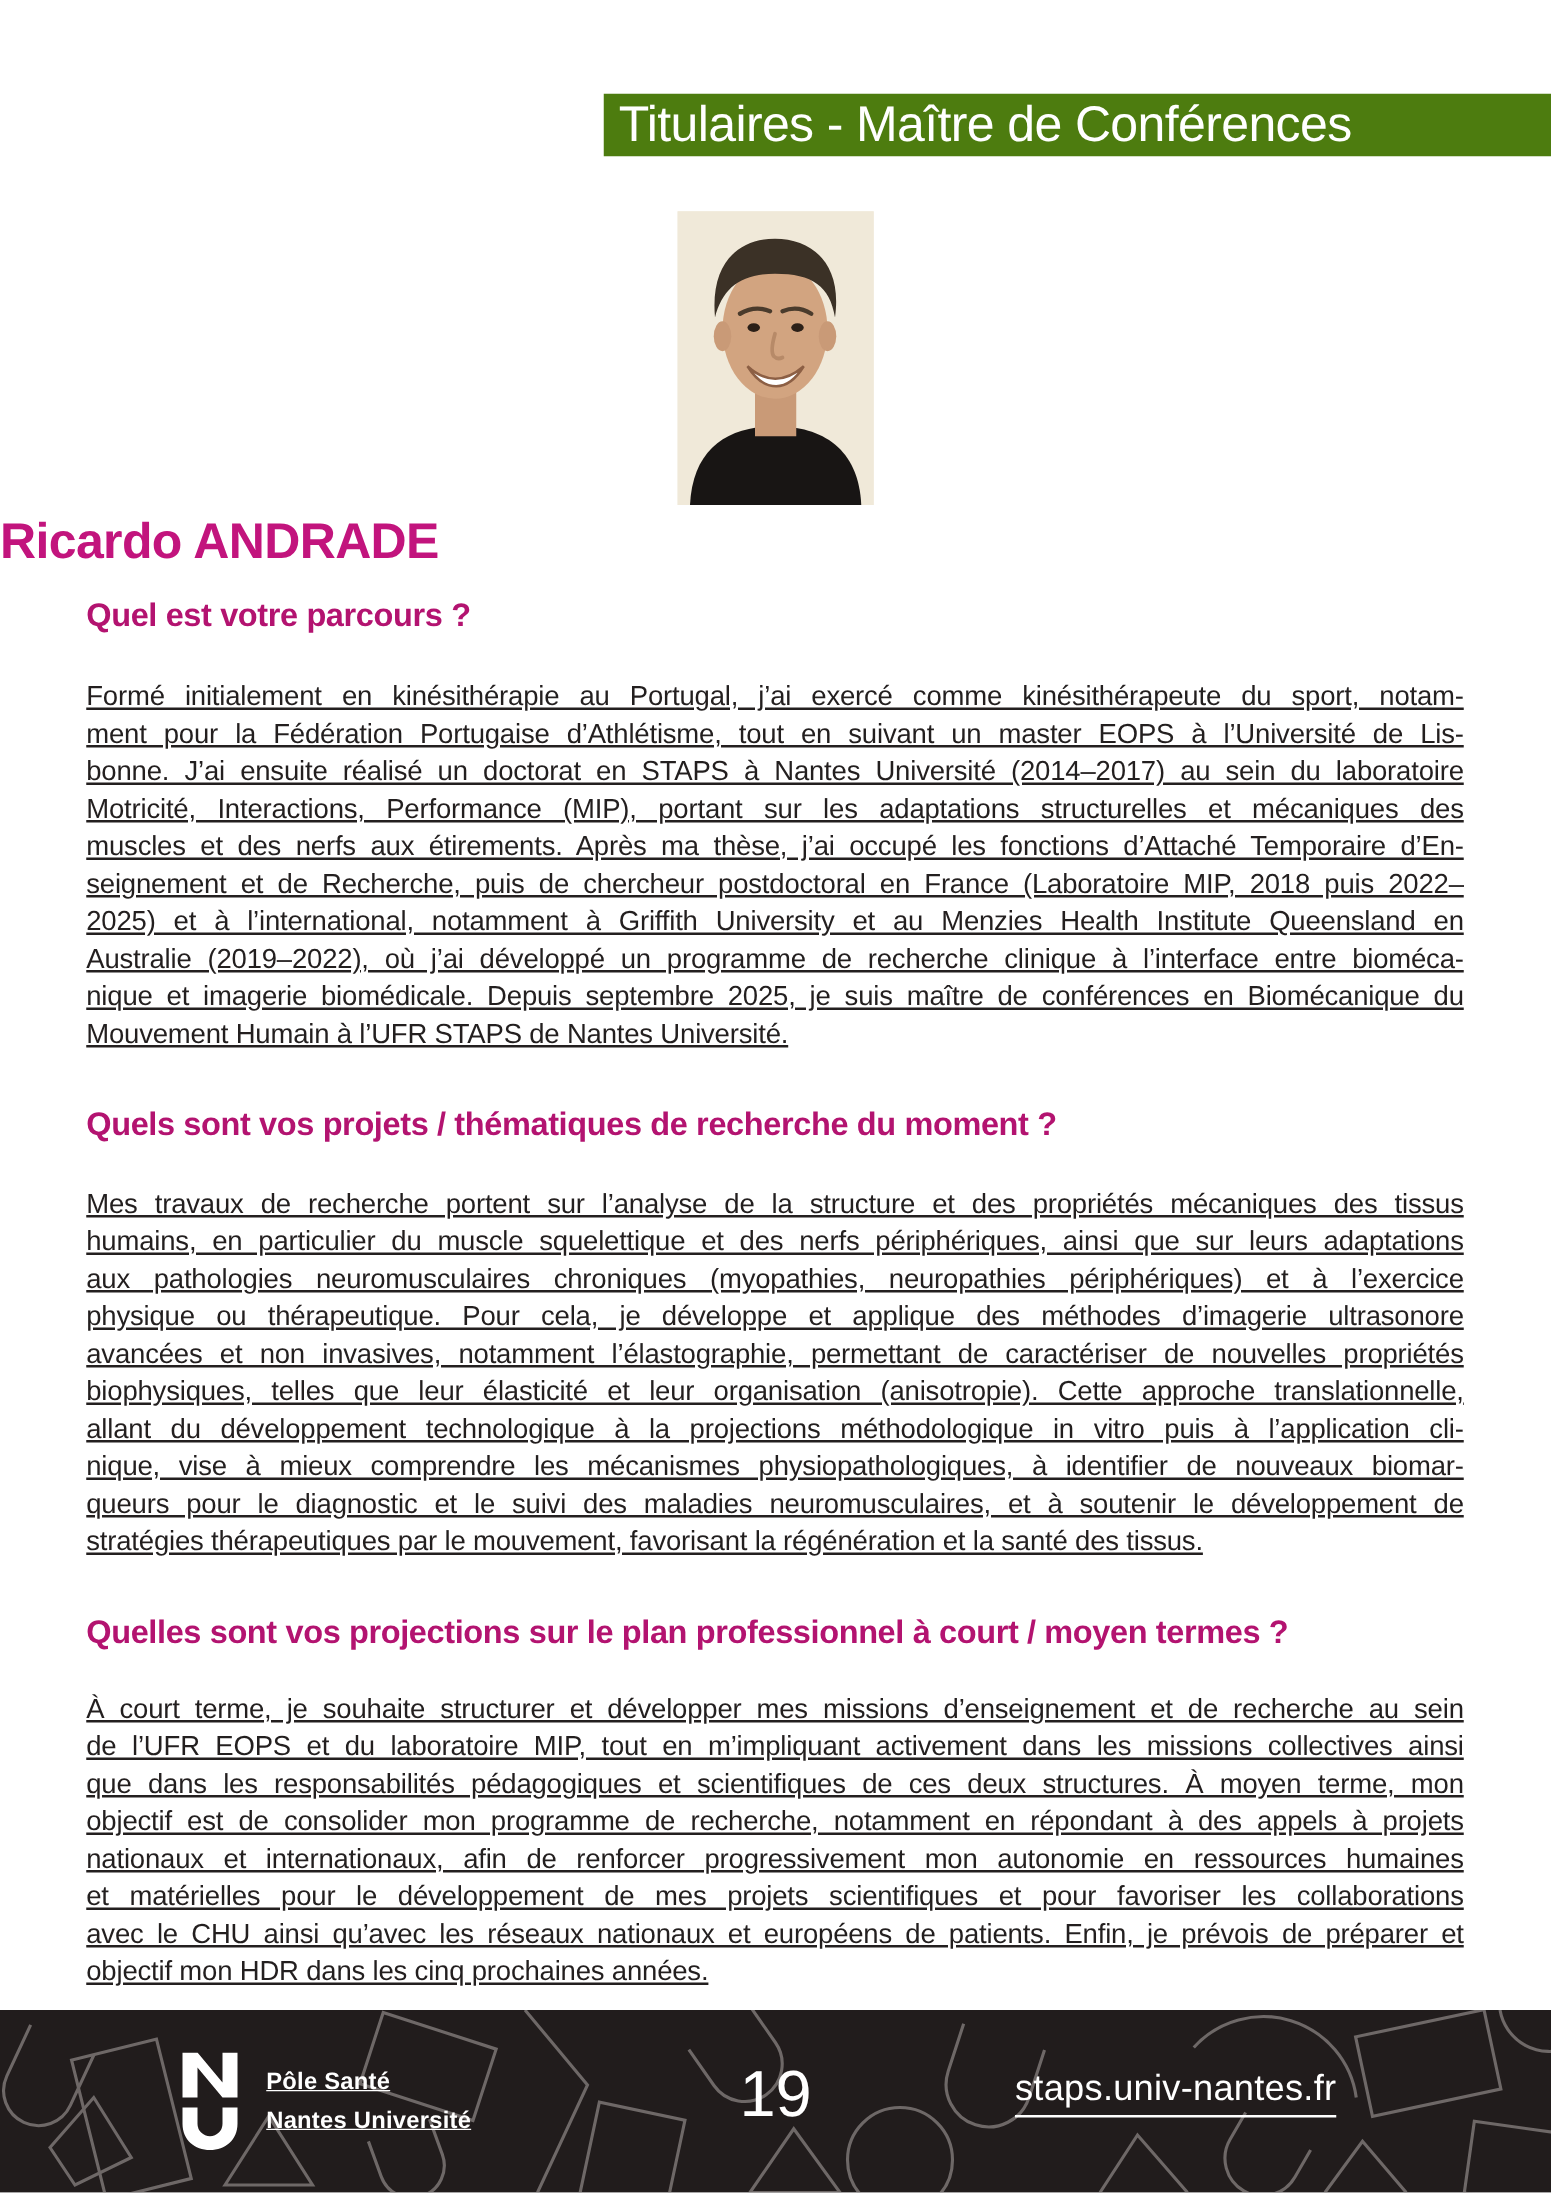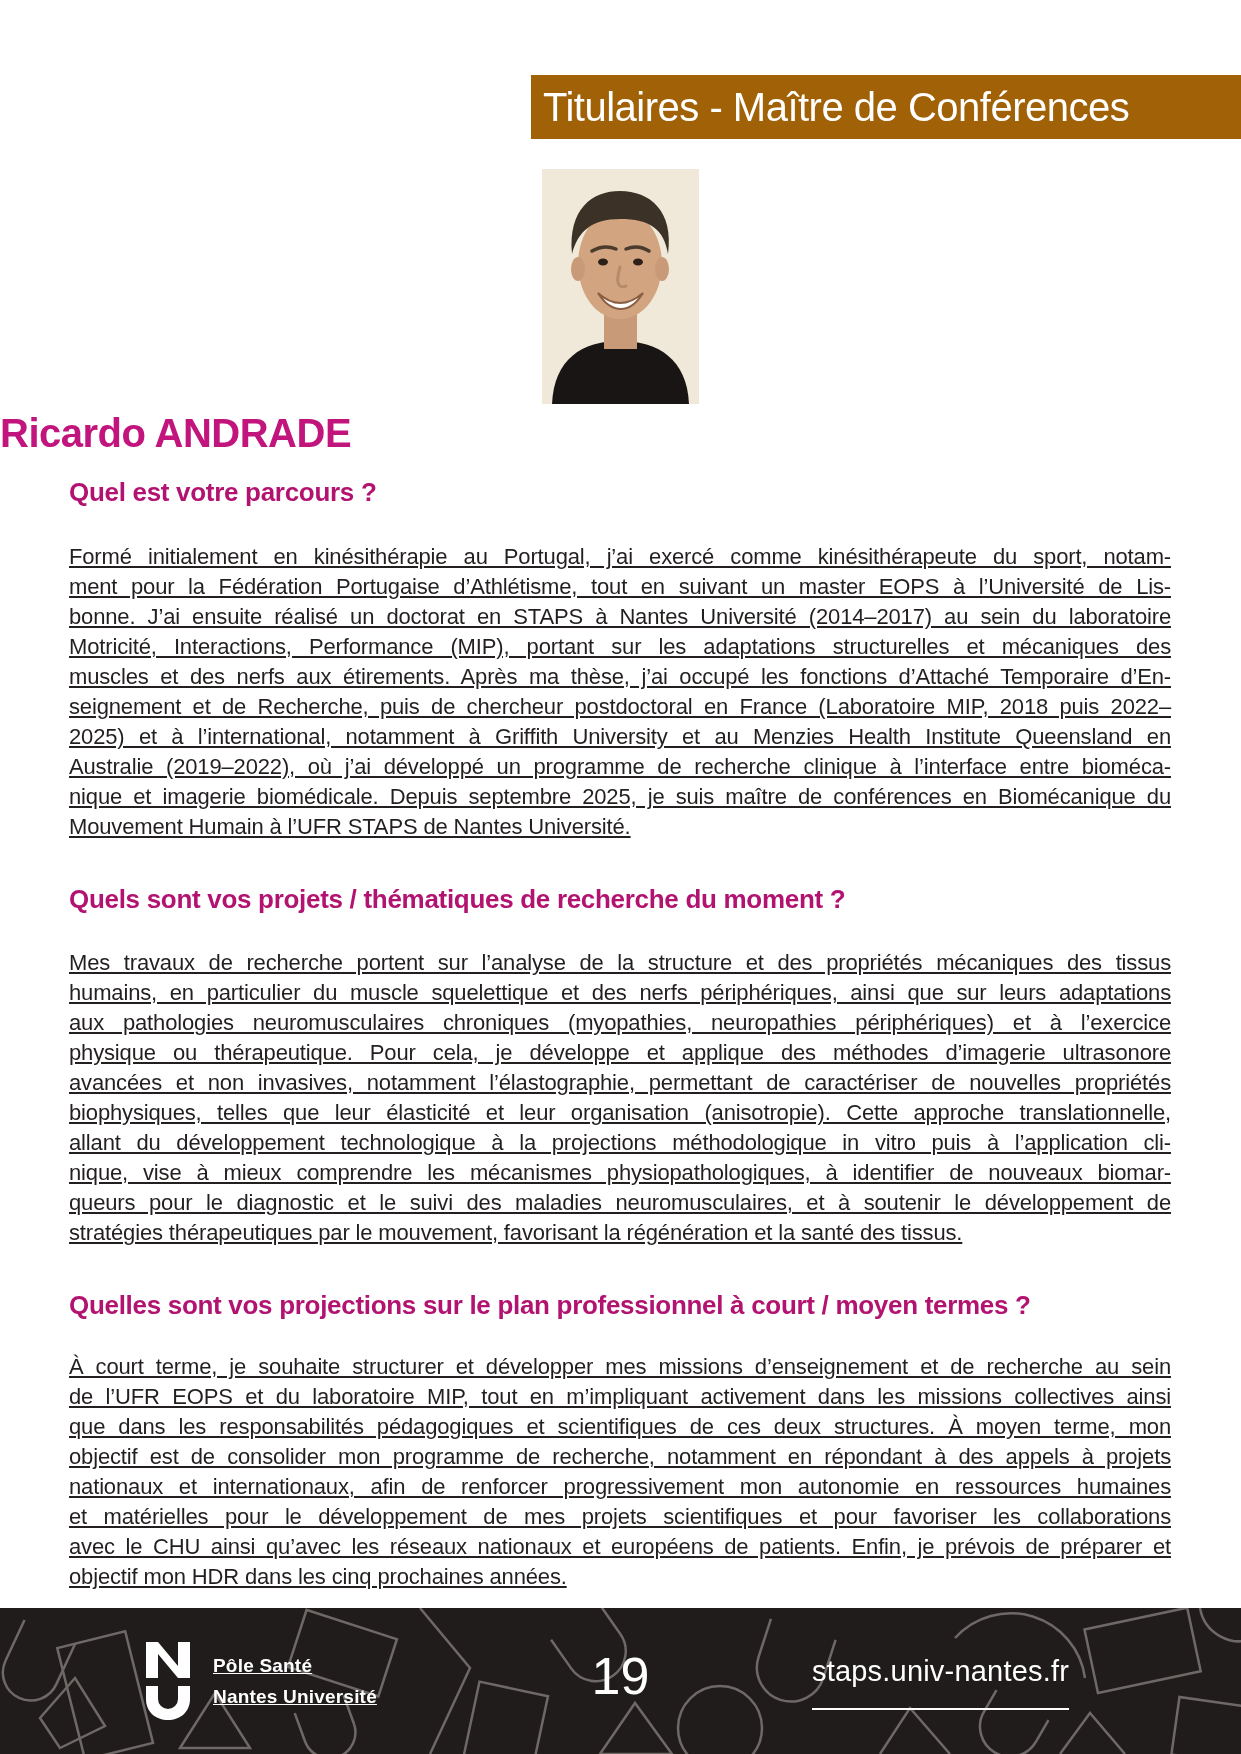--- a/index.html
+++ b/index.html
@@ -7,23 +7,23 @@
     position:relative;
     width:1241px;height:1754px;
     background:#ffffff;
     margin:0 auto;
     overflow:hidden;
     font-family:"Liberation Sans",sans-serif;
     color:#231f1f;
   }
   
   .banner{
-    position:absolute;left:483px;top:75px;right:0;height:64px;
-    background:#a16207;
-    display:flex;align-items:center;margin-left:48px;
+    position:absolute;left:483px;top:75px;right:0;height:50px;
+    background:#4d7c0f;
+    display:flex;align-items:center;
   }
   .banner span{
     color:#ffffff;font-size:40px;font-weight:500;letter-spacing:-0.5px;
     padding-left:12px;white-space:nowrap;
   }
   
   .photo{
     position:absolute;left:542px;top:169px;width:157px;height:235px;
     background:#efe8d8;overflow:hidden;
   }
@@ -59,21 +59,21 @@
     letter-spacing:0.2px;
     text-decoration:underline;
   }
   .pagenum{
     position:absolute;left:50%;top:42px;transform:translateX(-50%);
     color:#ffffff;font-size:52px;font-weight:300;line-height:52px;
   }
   .site{
     position:absolute;left:812px;top:47px;
     color:#ffffff;font-size:29px;line-height:32px;
-    border-bottom:2px solid #ffffff;padding-bottom:21px;
+    border-bottom:2px solid #ffffff;padding-bottom:5px;
     text-decoration:none;letter-spacing:0.2px;
     cursor:pointer;
   }
 </style>
 </head>
 <body>
 
 <div class="page">
 
   <div class="banner">

